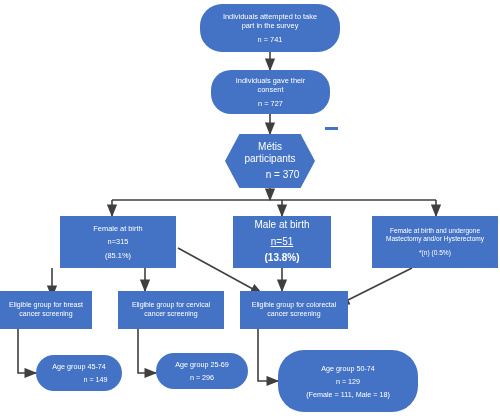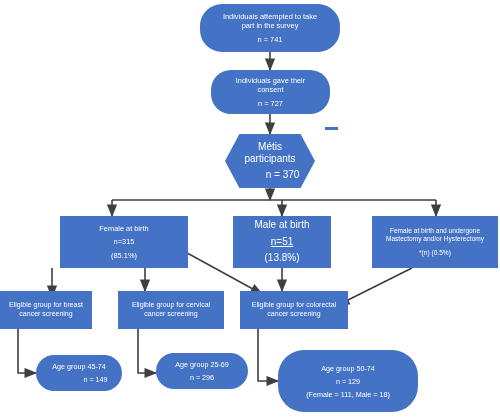--- a/index.html
+++ b/index.html
@@ -83,30 +83,30 @@
 
   <div class="dash" style="left:325px;top:127px;width:13px;height:3px;"></div>
 
   <div class="node hex" style="left:225px;top:134px;width:90px;height:54px;font-size:10px;">
     <div class="hexshape"></div>
     <span class="ln">Métis</span>
     <span class="ln">participants</span>
     <span class="ln" style="margin-top:3px;padding-left:25px;">n = 370</span>
   </div>
 
-  <div class="node rect" style="left:60px;top:216px;width:128px;height:52px;font-size:7.4px;">
+  <div class="node rect" style="left:60px;top:216px;width:116px;height:52px;font-size:7.4px;">
     <span class="ln">Female at birth</span>
     <span class="ln" style="margin-top:4px;">n=315</span>
     <span class="ln" style="margin-top:4px;">(85.1%)</span>
   </div>
 
   <div class="node rect" style="left:233px;top:216px;width:98px;height:52px;font-size:10px;">
     <span class="ln">Male at birth</span>
     <span class="ln" style="margin-top:4px;text-decoration:underline;">n=51</span>
-    <span class="ln" style="margin-top:4px;">(13.8%)</span>
+    <span class="ln" style="margin-top:4px;font-weight:bold;">(13.8%)</span>
   </div>
 
   <div class="node rect" style="left:372px;top:216px;width:126px;height:52px;font-size:6.6px;">
     <span class="ln">Female at birth and undergone</span>
     <span class="ln">Mastectomy and/or Hysterectomy</span>
     <span class="ln" style="margin-top:5px;">*(n) (0.5%)</span>
   </div>
 
   <div class="node rect" style="left:0px;top:291px;width:92px;height:38px;font-size:7.0px;">
     <span class="ln">Eligible group for breast</span>

